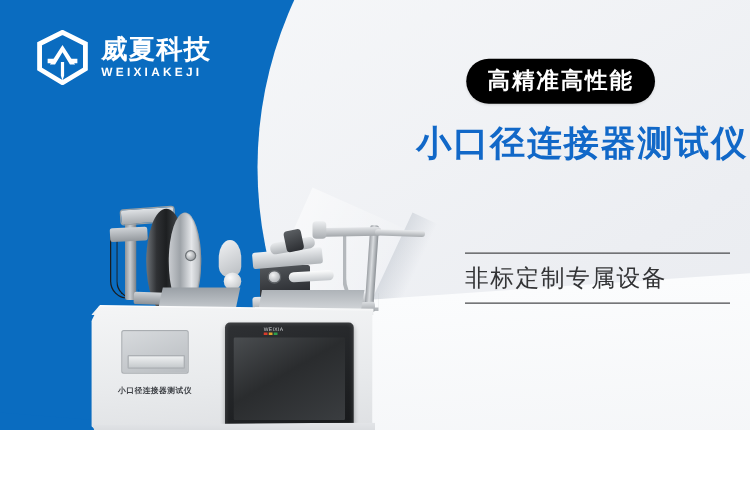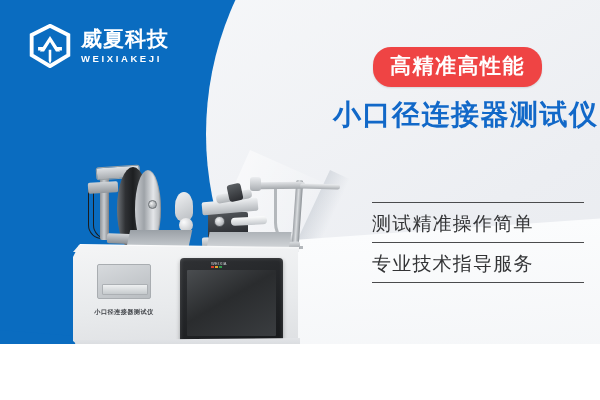--- a/index.html
+++ b/index.html
@@ -125,24 +125,24 @@
     letter-spacing: 19px;
     color: rgba(255,255,255,0.17);
     white-space: nowrap;
   }
 
   
   .badge {
     position: absolute;
     left: 373px; top: 47px;
     padding: 5px 17px 7px 17px;
-    background: #ef4444;
+    background: #000000;
     border-radius: 18px;
     color: #ffffff;
-    font-size: 21px;
+    font-size: 18px;
     font-weight: bold;
     letter-spacing: 1.5px;
     font-family: "DejaVu Sans", "Liberation Sans", sans-serif;
     box-shadow: 0 1px 2px rgba(0,0,0,0.12);
   }
   .title {
     position: absolute;
     left: 333px; top: 96px;
     font-size: 28px;
     font-weight: bold;
@@ -522,25 +522,21 @@
 
 
   <div class="badge">高精准高性能</div>
   <div class="title">小口径连接器测试仪</div>
 
   <div class="features">
     <div class="feature-row">
       <div class="feature-rule"></div>
     </div>
     <div class="feature-row">
-      <span class="feature-text">测试精准操作简单</span>
-      <div class="feature-rule"></div>
-    </div>
-    <div class="feature-row">
-      <span class="feature-text">专业技术指导服务</span>
+      <span class="feature-text">非标定制专属设备</span>
       <div class="feature-rule"></div>
     </div>
   </div>
 
   <div class="machine">
 
     <div class="wire w1"></div>
     <div class="wire w2"></div>
     <div class="mech-col"></div>
     <div class="mech-arm-top"></div>

